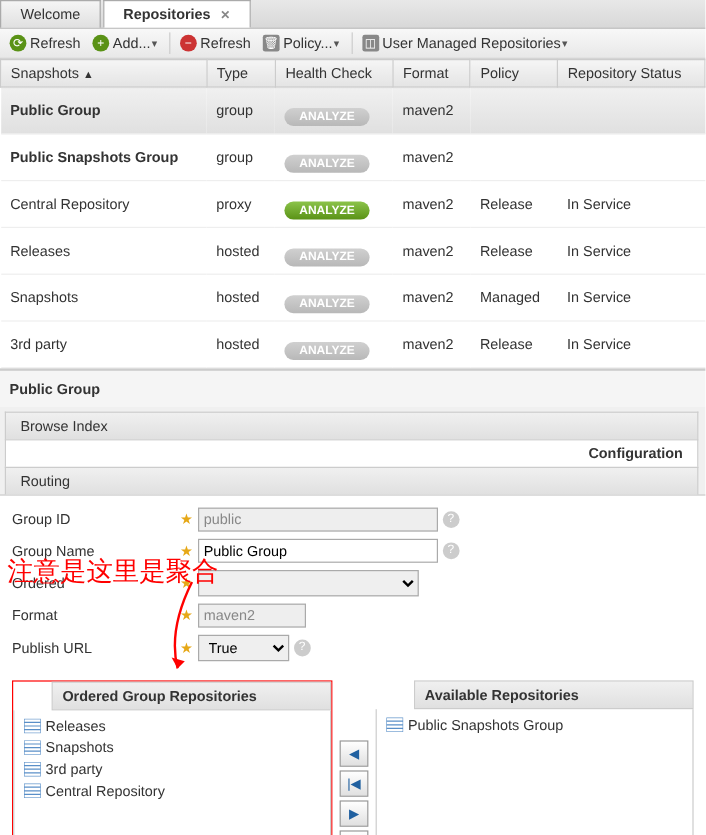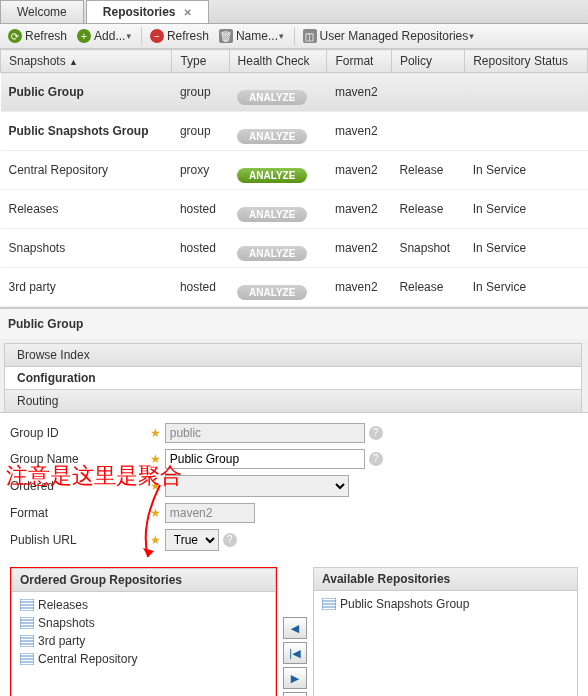--- a/index.html
+++ b/index.html
@@ -16,35 +16,35 @@
 .grid { width: 100%; border-collapse: collapse; }
 .grid th { text-align: left; padding: 4px 8px; background: linear-gradient(#f5f5f5,#e4e4e4); border: 1px solid #ccc; font-weight: normal; color: #333; }
 .grid td { padding: 6px 8px; border-bottom: 1px solid #eee; }
 .grid tr.sel td { background: linear-gradient(#f0f0f0,#e0e0e0); }
 .sort-arrow { font-size: 9px; }
 .analyze { display: inline-block; padding: 2px 12px; border-radius: 10px; background: linear-gradient(#d0d0d0,#b8b8b8); color: #fff; font-size: 10px; font-weight: bold; cursor: pointer; margin-top: 11px; }
 .analyze.green { background: linear-gradient(#8bc34a,#5a9216); }
 .detail-title { font-weight: bold; padding: 8px; border-top: 2px solid #ccc; background: #f5f5f5; }
 .sub-tabs { display: flex; background: #f0f0f0; border-bottom: 1px solid #ccc; padding: 4px 4px 0 4px; flex-direction: column; }
 .sub-tab { padding: 4px 12px; border: 1px solid #ccc; border-bottom: none; background: linear-gradient(#f0f0f0,#e0e0e0); margin-right: 2px; cursor: pointer; }
-.sub-tab.active { background: #fff; font-weight: bold; }
+.sub-tab.active { background: #fff; font-weight: bold; text-align: right; }
 .form { padding: 10px; position: relative; }
 .form-row { display: flex; align-items: center; margin-bottom: 6px; }
 .form-row label { width: 140px; }
 .req { color: #e6a817; margin-right: 4px; }
 .form-row input[type=text], .form-row select { border: 1px solid #aaa; padding: 2px 4px; font-size: 12px; }
 .form-row input[type=text] { width: 200px; }
 .form-row input[disabled] { background: #eee; color: #888; }
 .help { width: 14px; height: 14px; border-radius: 50%; background: #ccc; color: #fff; text-align: center; font-size: 10px; line-height: 14px; margin-left: 4px; }
 .annotation { position: absolute; color: red; font-size: 22px; font-family: SimSun, serif; pointer-events: none; }
 .arrow-svg { position: absolute; pointer-events: none; }
 .repo-area { display: flex; padding: 0 10px 10px 10px; align-items: flex-start; }
 .repo-box { flex: 1; }
 .repo-box.left { border: 1px solid red; }
-.repo-header { background: linear-gradient(#f0f0f0,#e0e0e0); border: 1px solid #ccc; padding: 4px 8px; font-weight: bold; }
+.repo-header { background: linear-gradient(#f0f0f0,#e0e0e0); border: 1px solid #ccc; padding: 4px 8px; font-weight: bold; margin-left: 32px; }
 .repo-list { border: 1px solid #ccc; border-top: none; height: 140px; padding: 4px; }
 .repo-item { display: flex; align-items: center; padding: 2px 4px; cursor: pointer; }
 .repo-icon { width: 14px; height: 12px; margin-right: 4px; }
 .transfer { display: flex; flex-direction: column; padding: 50px 6px 0 6px; }
 .transfer button { width: 24px; height: 22px; margin-bottom: 3px; border: 1px solid #999; background: linear-gradient(#fff,#e0e0e0); cursor: pointer; font-size: 11px; color: #2060a0; }
 </style>
 </head>
 <body>
 
 <div class="tab-bar">
@@ -62,21 +62,21 @@
       <span>Add...</span>
       <span class="dd">▾</span>
     </div>
   <div class="sep"></div>
   <div class="tool-btn">
       <span class="icon" style="background:#c33">−</span>
       <span>Refresh</span>
     </div>
   <div class="tool-btn">
       <span class="icon" style="background:#888;border-radius:2px">🗑</span>
-      <span>Name...</span>
+      <span>Policy...</span>
       <span class="dd">▾</span>
     </div>
   <div class="sep"></div>
   <div class="tool-btn">
       <span class="icon" style="background:#888;border-radius:2px">◫</span>
       <span>User Managed Repositories</span>
       <span class="dd">▾</span>
     </div>
 </div>
 
@@ -122,21 +122,21 @@
         <td><span class="analyze">ANALYZE</span></td>
         <td>maven2</td>
         <td>Release</td>
         <td>In Service</td>
       </tr>
       <tr>
         <td>Snapshots</td>
         <td>hosted</td>
         <td><span class="analyze">ANALYZE</span></td>
         <td>maven2</td>
-        <td>Snapshot</td>
+        <td>Managed</td>
         <td>In Service</td>
       </tr>
       <tr>
         <td>3rd party</td>
         <td>hosted</td>
         <td><span class="analyze">ANALYZE</span></td>
         <td>maven2</td>
         <td>Release</td>
         <td>In Service</td>
       </tr>
@@ -175,21 +175,21 @@
     <select style="width:184px"><option></option></select>
   </div>
   <div class="form-row">
     <label>Format</label>
     <span class="req">★</span>
     <input type="text" disabled="" style="width: 90px;" value="maven2">
   </div>
   <div class="form-row">
     <label>Publish URL</label>
     <span class="req">★</span>
-    <select style="width:54px"><option>True</option></select>
+    <select style="width:76px"><option>True</option></select>
     <span class="help">?</span>
   </div>
 </div>
 
 <div class="repo-area">
   <div class="repo-box left">
     <div class="repo-header">Ordered Group Repositories</div>
     <div class="repo-list" id="ordered-list">
         <div class="repo-item">
           <svg class="repo-icon" viewBox="0 0 14 12">

